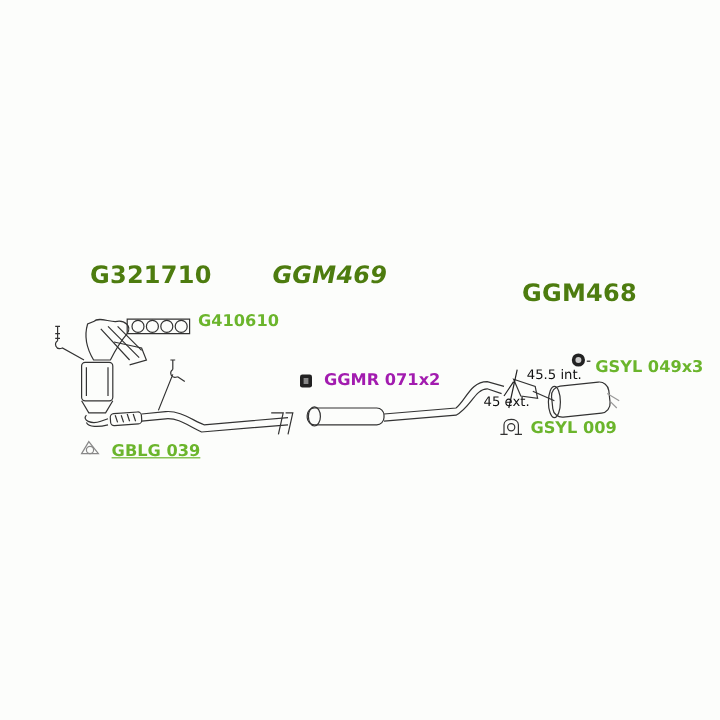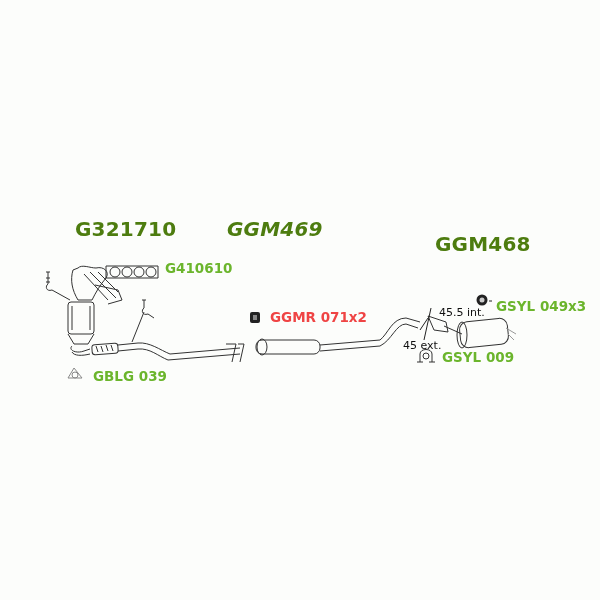--- a/index.html
+++ b/index.html
@@ -78,19 +78,19 @@
     <path d="M68,378 L74,368 L82,378 Z"></path>
     <circle cx="75" cy="375" r="3"></circle>
   </g>
 </svg>
 
 <div class="part-code" style="left:75px;top:217px;">G321710</div>
 <div class="part-code" style="left:227px;top:217px;font-style:italic;">GGM469</div>
 <div class="part-code" style="left:435px;top:232px;">GGM468</div>
 
 <div class="acc-label" style="left:165px;top:260px;color:#6bb52c;">G410610</div>
-<div class="acc-label" style="left:270px;top:309px;color:#ef4444;">GGMR 071x2</div>
-<div class="acc-label" style="left:93px;top:368px;color:#6bb52c;">GBLG 039</div>
+<div class="acc-label" style="left:270px;top:309px;color:#a21caf;">GGMR 071x2</div>
+<div class="acc-label" style="left:93px;top:368px;color:#6bb52c;text-decoration:underline;">GBLG 039</div>
 <div class="acc-label" style="left:496px;top:298px;color:#6bb52c;">GSYL 049x3</div>
 <div class="acc-label" style="left:442px;top:349px;color:#6bb52c;">GSYL 009</div>
 
 <div class="dim" style="left:439px;top:306px;">45.5 int.</div>
-<div class="dim" style="left:403px;top:339px;">45 ext.</div>
+<div class="dim" style="left:403px;top:328px;">45 ext.</div>
 
 </body></html>

